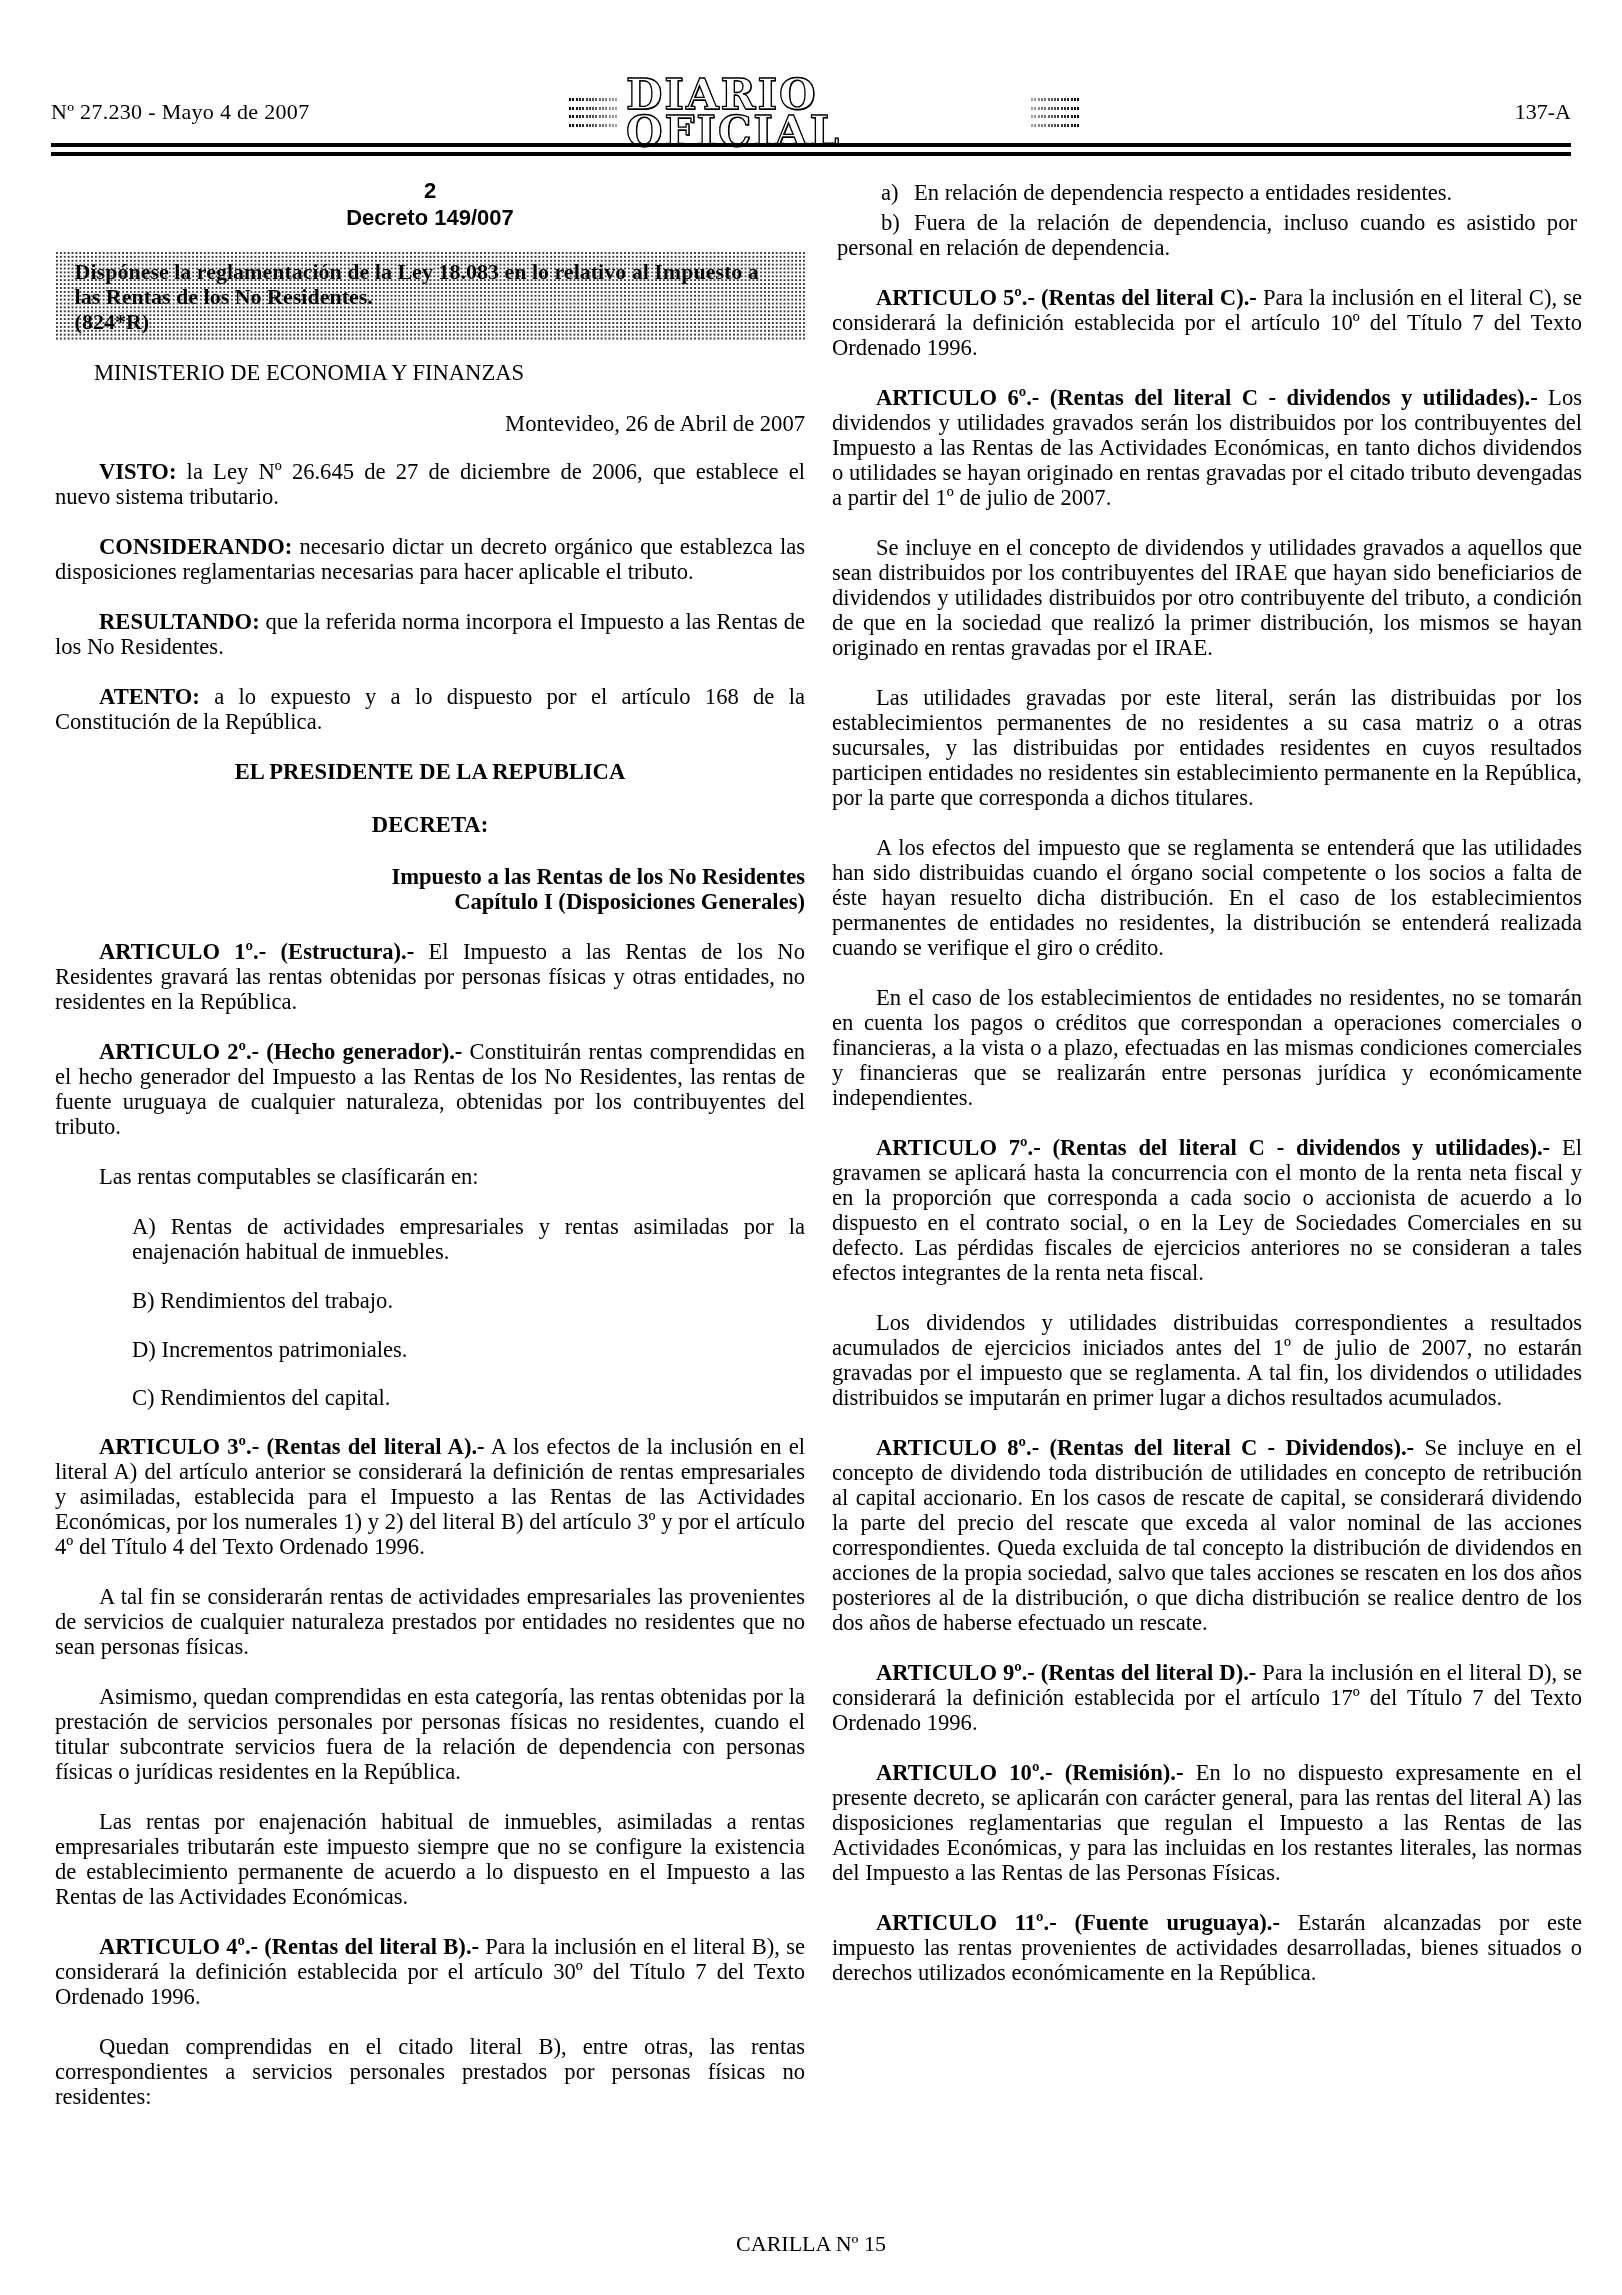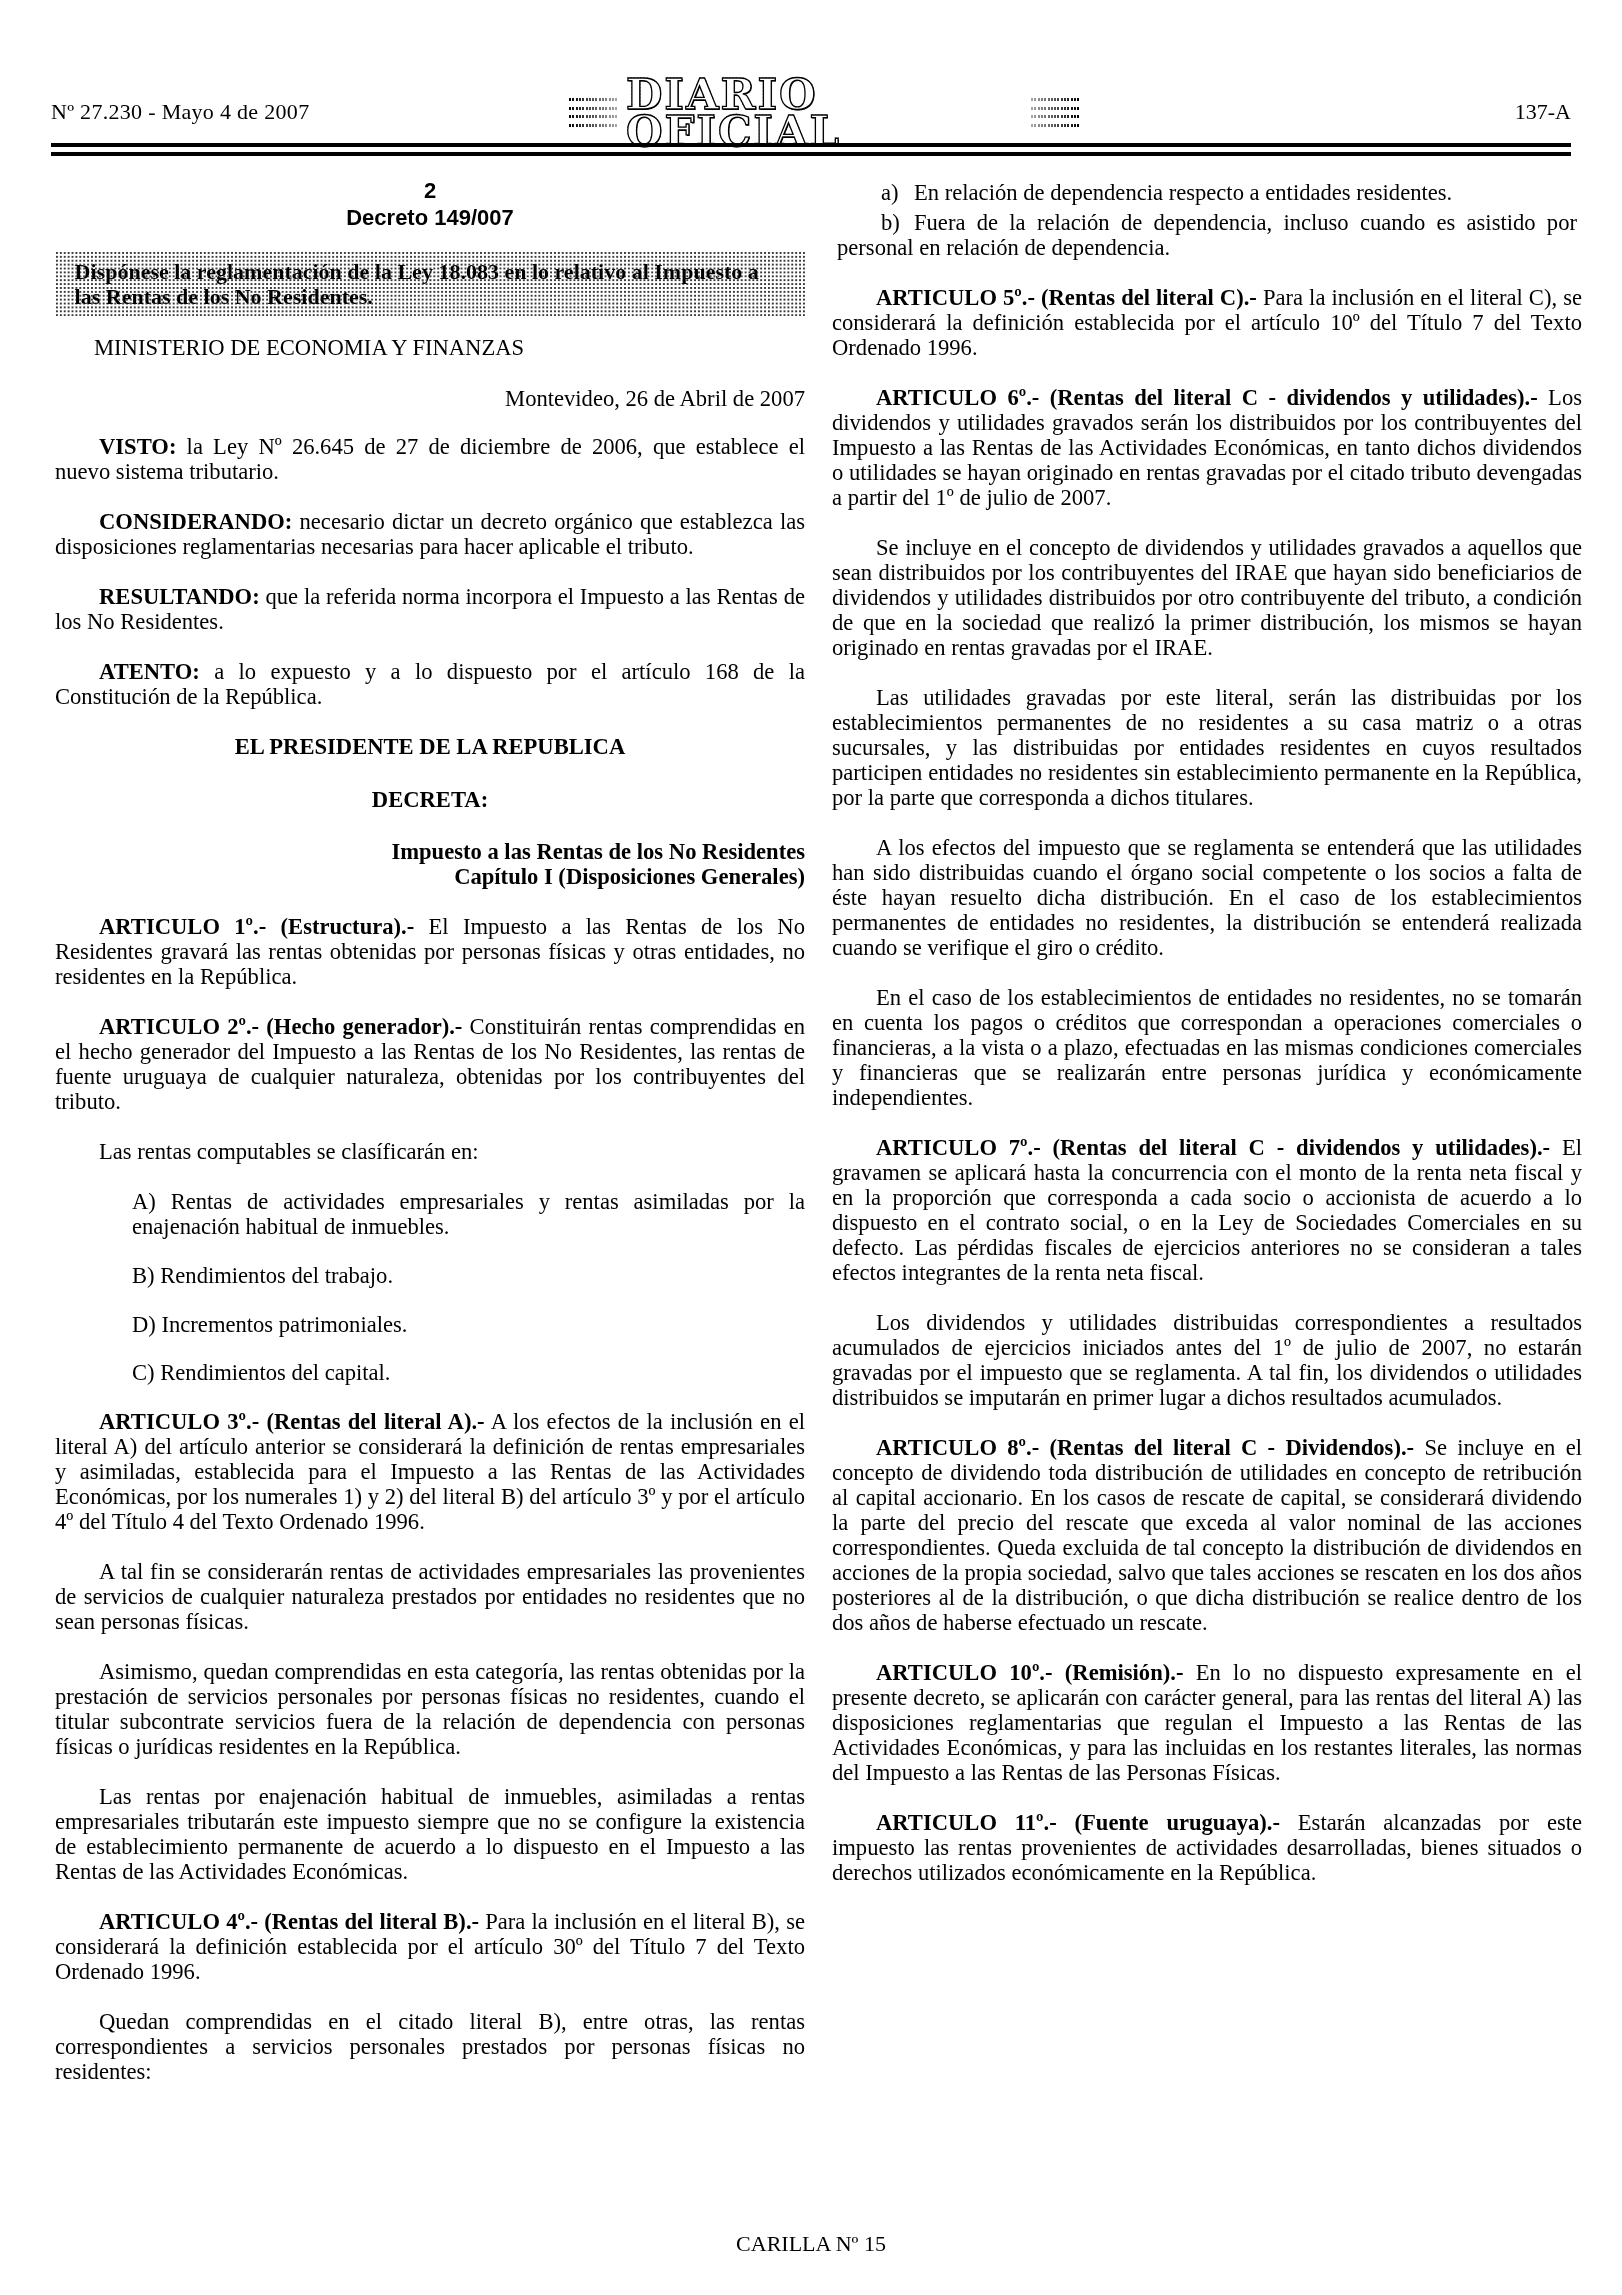--- a/index.html
+++ b/index.html
@@ -70,20 +70,21 @@
 </div>
 <div class="hdr-right">137-A</div>
 <div class="rule r1"></div>
 <div class="rule r2"></div>
 
 <div class="col left">
   <div class="num">2</div>
   <div class="decreto">Decreto 149/007</div>
   <div class="shaded">
     <div>Dispónese la reglamentación de la Ley 18.083 en lo relativo al Impuesto a las Rentas de los No Residentes.</div>
+    <div>(824*R)</div>
   </div>
   <p class="ministry">MINISTERIO DE ECONOMIA Y FINANZAS</p>
   <p class="date-line">Montevideo, 26 de Abril de 2007</p>
 
   <p><span class="b">VISTO:</span><span> la Ley Nº 26.645 de 27 de diciembre de 2006, que establece el nuevo sistema tributario.</span></p>
   <p><span class="b">CONSIDERANDO:</span><span> necesario dictar un decreto orgánico que establezca las disposiciones reglamentarias necesarias para hacer aplicable el tributo.</span></p>
   <p><span class="b">RESULTANDO:</span><span> que la referida norma incorpora el Impuesto a las Rentas de los No Residentes.</span></p>
   <p><span class="b">ATENTO:</span><span> a lo expuesto y a lo dispuesto por el artículo 168 de la Constitución de la República.</span></p>
 
   <p class="heading gap">EL PRESIDENTE DE LA REPUBLICA</p>
@@ -116,18 +117,19 @@
   <p><span class="b">ARTICULO 6º.- (Rentas del literal C - dividendos y utilidades).-</span><span> Los dividendos y utilidades gravados serán los distribuidos por los contribuyentes del Impuesto a las Rentas de las Actividades Económicas, en tanto dichos dividendos o utilidades se hayan originado en rentas gravadas por el citado tributo devengadas a partir del 1º de julio de 2007.</span></p>
   <p>Se incluye en el concepto de dividendos y utilidades gravados a aquellos que sean distribuidos por los contribuyentes del IRAE que hayan sido beneficiarios de dividendos y utilidades distribuidos por otro contribuyente del tributo, a condición de que en la sociedad que realizó la primer distribución, los mismos se hayan originado en rentas gravadas por el IRAE.</p>
   <p>Las utilidades gravadas por este literal, serán las distribuidas por los establecimientos permanentes de no residentes a su casa matriz o a otras sucursales, y las distribuidas por entidades residentes en cuyos resultados participen entidades no residentes sin establecimiento permanente en la República, por la parte que corresponda a dichos titulares.</p>
   <p>A los efectos del impuesto que se reglamenta se entenderá que las utilidades han sido distribuidas cuando el órgano social competente o los socios a falta de éste hayan resuelto dicha distribución. En el caso de los establecimientos permanentes de entidades no residentes, la distribución se entenderá realizada cuando se verifique el giro o crédito.</p>
   <p>En el caso de los establecimientos de entidades no residentes, no se tomarán en cuenta los pagos o créditos que correspondan a operaciones comerciales o financieras, a la vista o a plazo, efectuadas en las mismas condiciones comerciales y financieras que se realizarán entre personas jurídica y económicamente independientes.</p>
 
   <p><span class="b">ARTICULO 7º.- (Rentas del literal C - dividendos y utilidades).-</span><span> El gravamen se aplicará hasta la concurrencia con el monto de la renta neta fiscal y en la proporción que corresponda a cada socio o accionista de acuerdo a lo dispuesto en el contrato social, o en la Ley de Sociedades Comerciales en su defecto. Las pérdidas fiscales de ejercicios anteriores no se consideran a tales efectos integrantes de la renta neta fiscal.</span></p>
   <p>Los dividendos y utilidades distribuidas correspondientes a resultados acumulados de ejercicios iniciados antes del 1º de julio de 2007, no estarán gravadas por el impuesto que se reglamenta. A tal fin, los dividendos o utilidades distribuidos se imputarán en primer lugar a dichos resultados acumulados.</p>
 
   <p><span class="b">ARTICULO 8º.- (Rentas del literal C - Dividendos).-</span><span> Se incluye en el concepto de dividendo toda distribución de utilidades en concepto de retribución al capital accionario. En los casos de rescate de capital, se considerará dividendo la parte del precio del rescate que exceda al valor nominal de las acciones correspondientes. Queda excluida de tal concepto la distribución de dividendos en acciones de la propia sociedad, salvo que tales acciones se rescaten en los dos años posteriores al de la distribución, o que dicha distribución se realice dentro de los dos años de haberse efectuado un rescate.</span></p>
+  <p><span class="b">ARTICULO 9º.- (Rentas del literal D).-</span><span> Para la inclusión en el literal D), se considerará la definición establecida por el artículo 17º del Título 7 del Texto Ordenado 1996.</span></p>
   <p><span class="b">ARTICULO 10º.- (Remisión).-</span><span> En lo no dispuesto expresamente en el presente decreto, se aplicarán con carácter general, para las rentas del literal A) las disposiciones reglamentarias que regulan el Impuesto a las Rentas de las Actividades Económicas, y para las incluidas en los restantes literales, las normas del Impuesto a las Rentas de las Personas Físicas.</span></p>
   <p><span class="b">ARTICULO 11º.- (Fuente uruguaya).-</span><span> Estarán alcanzadas por este impuesto las rentas provenientes de actividades desarrolladas, bienes situados o derechos utilizados económicamente en la República.</span></p>
 </div>
 
 <div class="footer">CARILLA Nº 15</div>
 
 
 </body></html>

